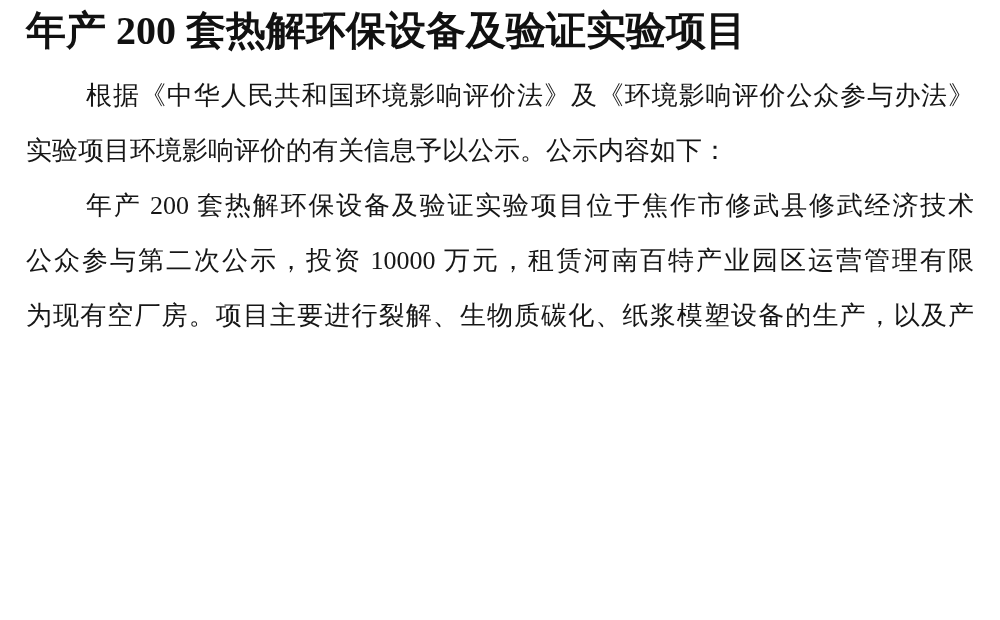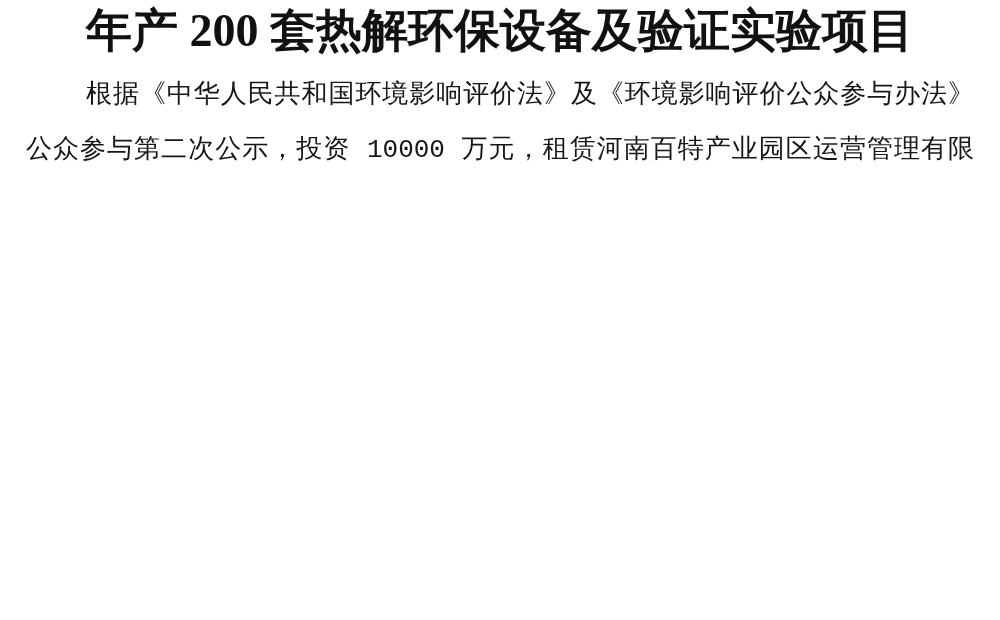--- a/index.html
+++ b/index.html
@@ -13,56 +13,58 @@
     height: 620px;
     box-sizing: border-box;
     padding: 6px 26px 0 26px;
     background: #ffffff;
     color: #161616;
     font-family: "Liberation Serif", "DejaVu Serif", serif;
     overflow: hidden;
   }
   .title {
     margin: 0 0 12px 0;
-    text-align: center;
+    text-align: left;
     font-weight: 700;
-    font-size: 46px;
+    font-size: 40px;
     line-height: 50px;
     color: #111111;
   }
   .title-line {
     white-space: nowrap;
   }
   .doc-body {
     font-size: 26px;
     line-height: 55px;
   }
   .line {
     text-align: left;
   }
   .line.justify {
     text-align: justify;
     text-align-last: justify;
-    font-family: Liberation Mono, monospace;
   }
   .line.indent {
     text-indent: 60px;
   }
 </style>
 </head>
 <body>
 
 <div class="page">
 
   <h1 class="title">
     <div class="title-line">年产 200 套热解环保设备及验证实验项目</div>
   </h1>
 
   <div class="doc-body">
 
     <div class="line justify indent">根据《中华人民共和国环境影响评价法》及《环境影响评价公众参与办法》</div>
+    <div class="line">实验项目环境影响评价的有关信息予以公示。公示内容如下：</div>
 
 
+    <div class="line justify indent">年产 200 套热解环保设备及验证实验项目位于焦作市修武县修武经济技术</div>
     <div class="line justify">公众参与第二次公示，投资 10000 万元，租赁河南百特产业园区运营管理有限</div>
+    <div class="line justify">为现有空厂房。项目主要进行裂解、生物质碳化、纸浆模塑设备的生产，以及产</div>
 
   </div>
 
 </div>
 
 </body></html>

